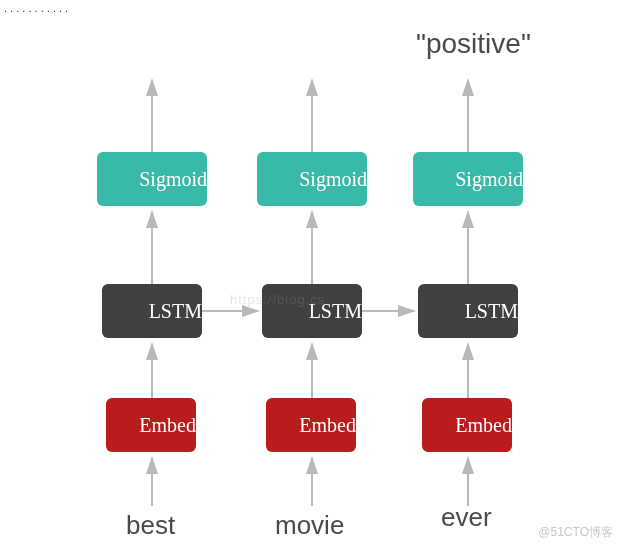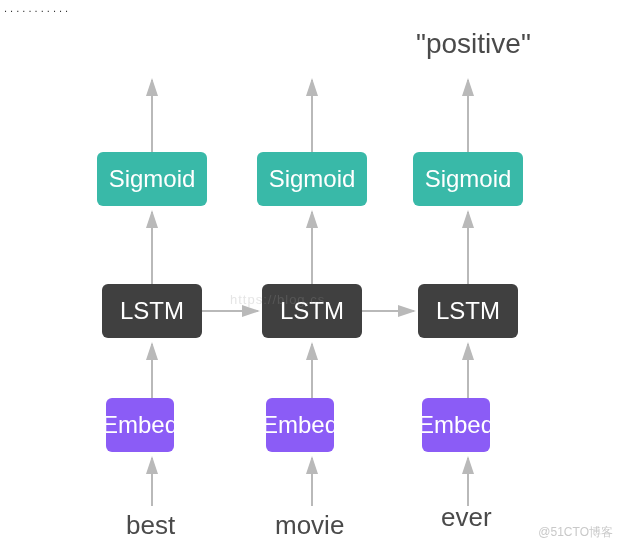--- a/index.html
+++ b/index.html
@@ -28,39 +28,40 @@
       position: absolute;
       top: 28px;
       font-size: 28px;
       color: #4a4a4a;
       font-weight: 300;
     }
     .box {
       position: absolute;
       display: flex;
       align-items: center;
-      justify-content: center;
+      justify-content: flex-end;
       color: #fff;
-      font-size: 24px;
+      font-size: 20px;
       font-weight: 400;
       border-radius: 6px;
+      font-family: Liberation Serif, serif;
     }
     .sigmoid-box {
       background: #39b9a8;
       width: 110px;
       height: 54px;
     }
     .lstm-box {
       background: #404040;
       width: 100px;
       height: 54px;
     }
     .embed-box {
-      background: #8b5cf6;
-      width: 68px;
+      background: #b91c1c;
+      width: 90px;
       height: 54px;
     }
     .input-word {
       position: absolute;
       font-size: 26px;
       color: #4a4a4a;
       font-weight: 300;
     }
     .watermark {
       position: absolute;

